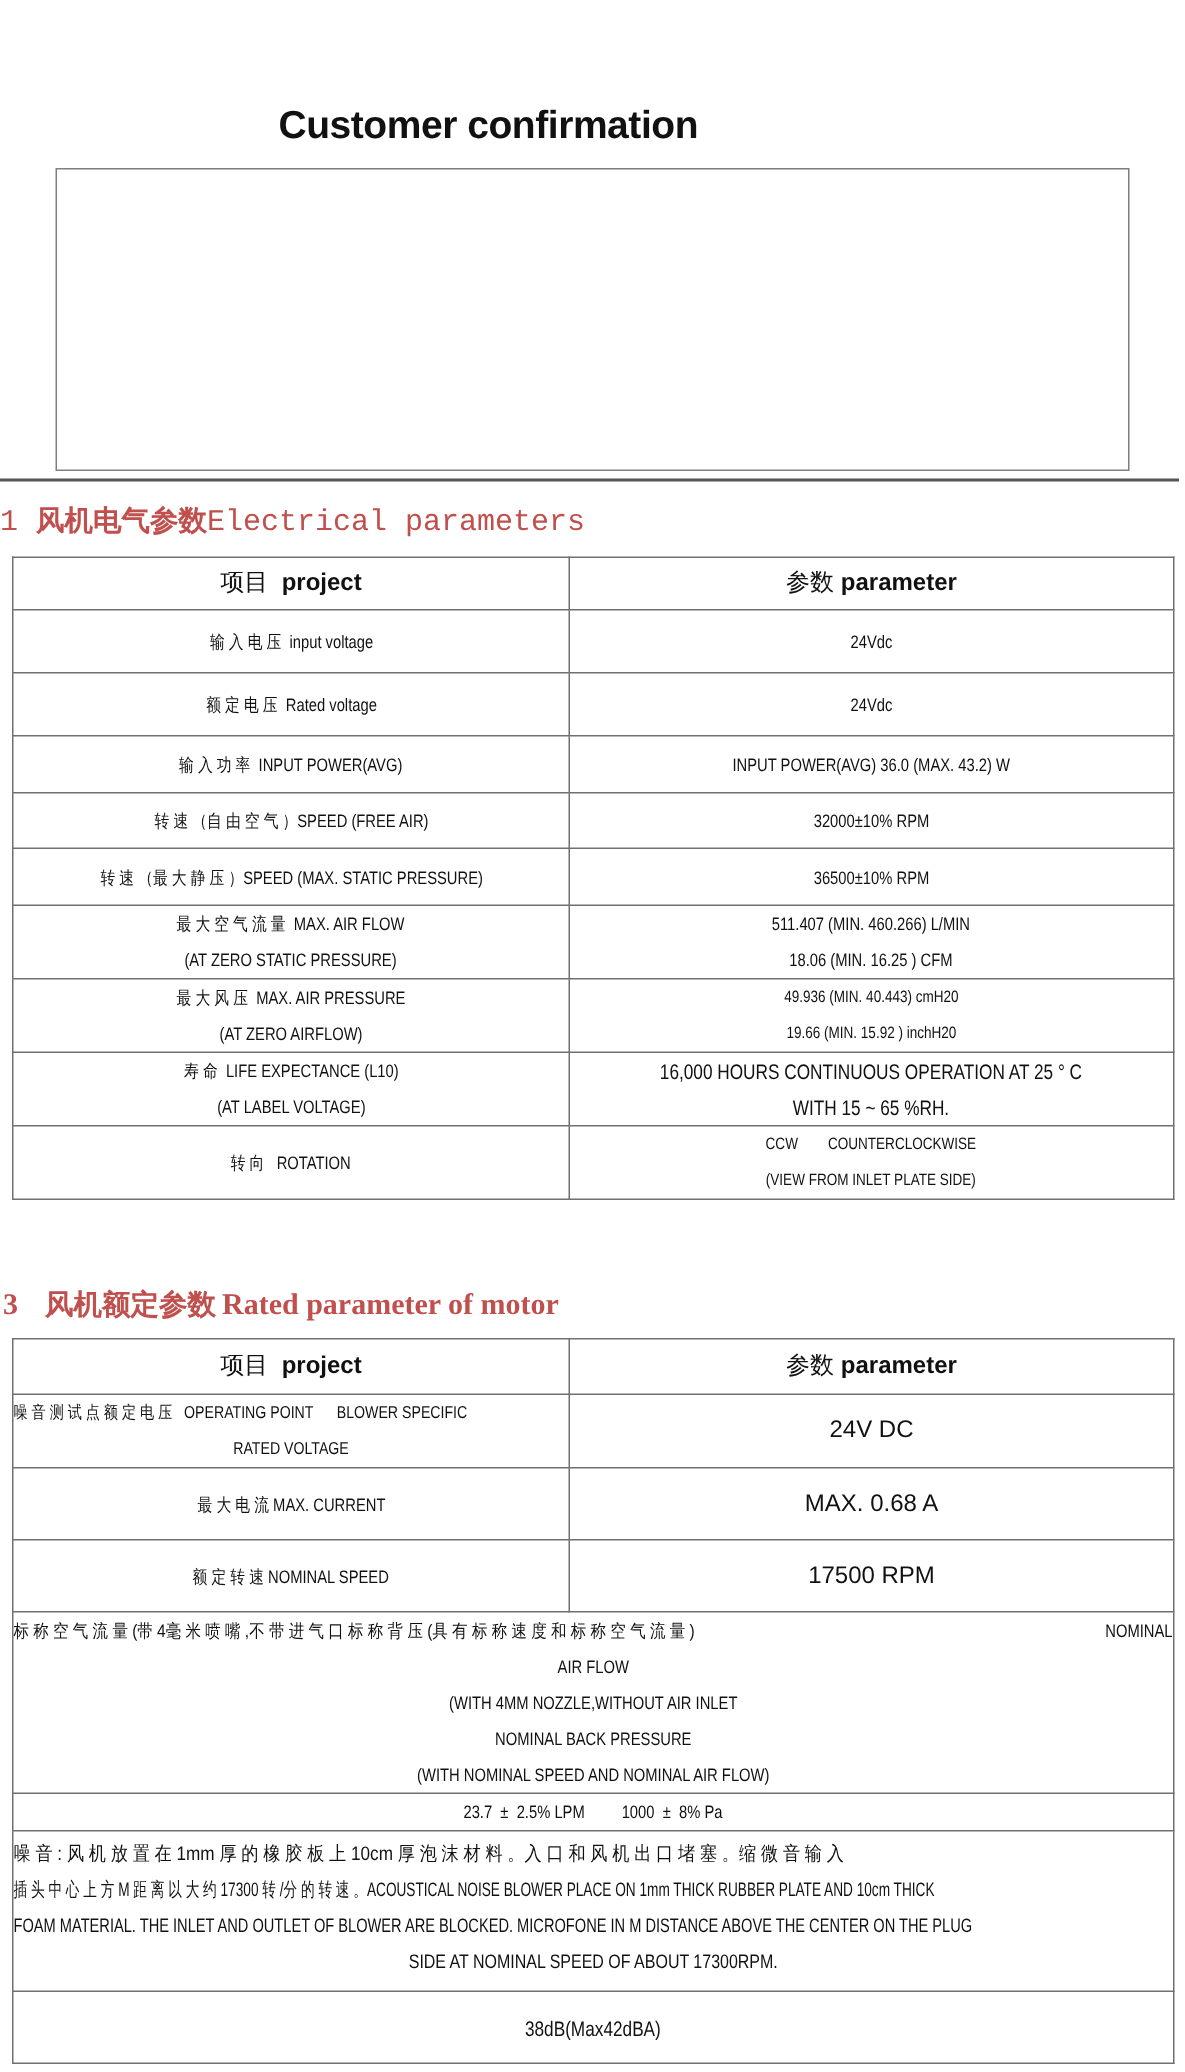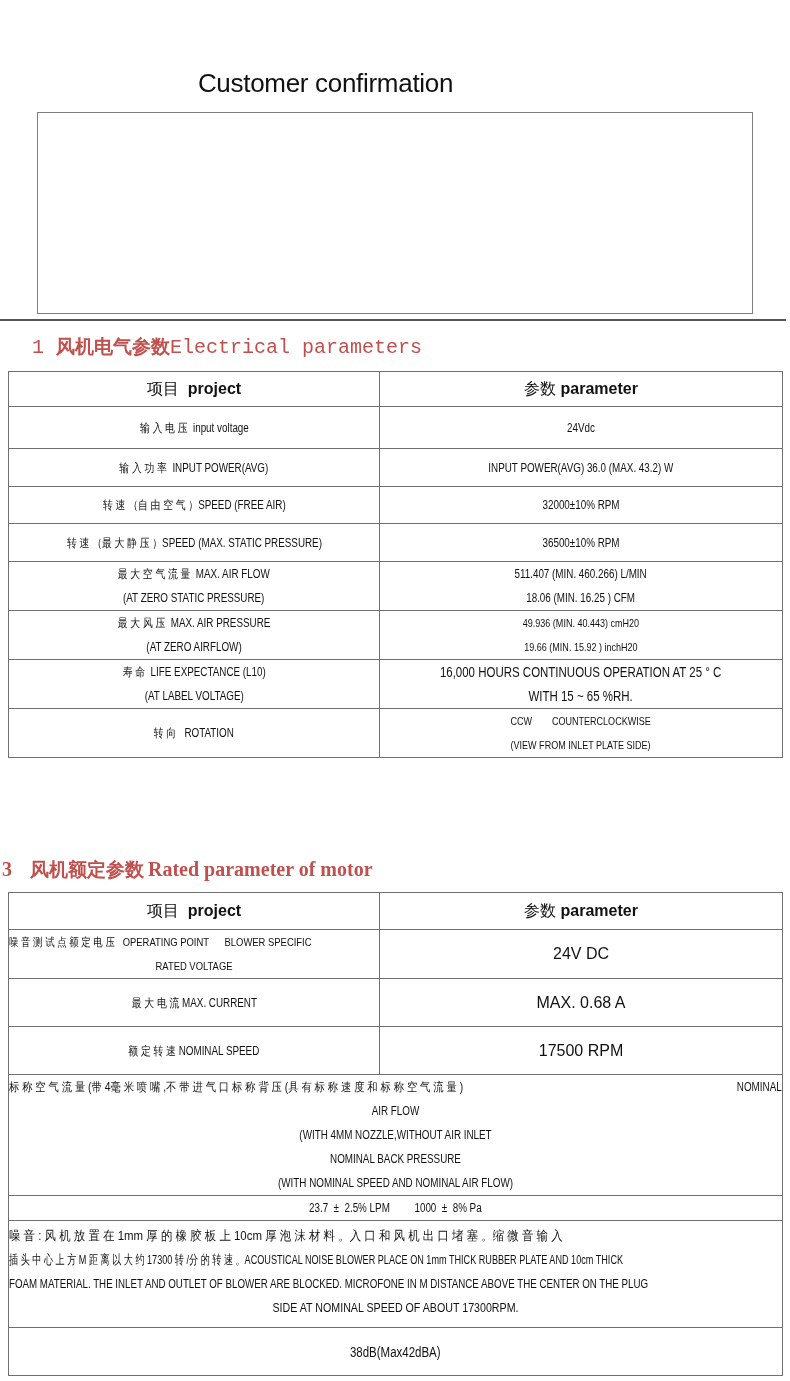--- a/index.html
+++ b/index.html
@@ -1,24 +1,24 @@
 <!DOCTYPE html>
 <html><head>
 <meta charset="utf-8">
 <style>
   html, body { margin:0; padding:0; background:#fff; }
   body { width:790px; height:1381px; position:relative; overflow:hidden;
          font-family:"Liberation Sans", sans-serif; color:#111; }
   .abs { position:absolute; }
-  .title { left:0; width:651px; top:68px; text-align:center; font-size:26px; font-weight:normal;
+  .title { left:0; width:651px; top:68px; text-align:center; font-size:26px; font-weight:bold;
            font-family:"Liberation Sans", sans-serif; letter-spacing:-0.3px; }
   .confirm-box { left:37px; top:112px; width:714px; height:200px; border:1.5px solid #7f7f7f; }
   .hr { left:0; top:319px; width:786px; height:0; border-top:2px solid #555; }
   .sec-head { color:#c0504d; white-space:nowrap; }
-  .sec1 { left:0; top:334px; font-size:20px; font-family:"Liberation Mono", monospace;margin-left:32px; }
+  .sec1 { left:0; top:334px; font-size:20px; font-family:"Liberation Mono", monospace; }
   .sec1 .cn { font-family:"DejaVu Serif", serif; font-weight:bold; font-size:19px; }
   .sec3 { left:2px; top:857px; font-size:20px; font-family:"Liberation Serif", serif; font-weight:bold; }
   .sec3 .cn { font-family:"DejaVu Serif", serif; font-size:19px; margin:0 4px 0 18px; }
   table { position:absolute; border-collapse:collapse; table-layout:fixed; }
   td { border:1.5px solid #707070; text-align:center; vertical-align:middle; padding:0;
        font-family:Liberation Sans, sans-serif; font-size:12px;
        transform-origin:center; line-height:24px; }
   .cond { display:inline-block; transform:scaleX(0.82); white-space:nowrap; }
   .hdr { font-family:"Liberation Sans", sans-serif; font-size:16px; font-weight:bold; }
   .hdr .cn { font-weight:normal; }
@@ -42,20 +42,24 @@
       <col style="width:371px">
       <col style="width:403px">
     </colgroup>
   <tbody>
       <tr style="height:35px">
     <td class="hdr"><span class="cn">项目</span>&nbsp; <span>project</span></td>
     <td class="hdr"><span class="cn">参数</span> <span>parameter</span></td>
   </tr>
   <tr style="height:42px">
     <td><span class="cond"><span>输 入 电 压</span>&nbsp; <span>input voltage</span></span></td>
+    <td><span class="cond">24Vdc</span></td>
+  </tr>
+  <tr style="height:42px">
+    <td><span class="cond"><span>额 定 电 压</span>&nbsp; <span>Rated voltage</span></span></td>
     <td><span class="cond">24Vdc</span></td>
   </tr>
   <tr style="height:38px">
     <td><span class="cond"><span>输 入 功 率</span>&nbsp; <span>INPUT POWER(AVG)</span></span></td>
     <td><span class="cond">INPUT POWER(AVG) 36.0 (MAX. 43.2) W</span></td>
   </tr>
   <tr style="height:37px">
     <td><span class="cond"><span>转 速 （自 由 空 气 ）</span><span>SPEED (FREE AIR)</span></span></td>
     <td><span class="cond">32000±10% RPM</span></td>
   </tr>

